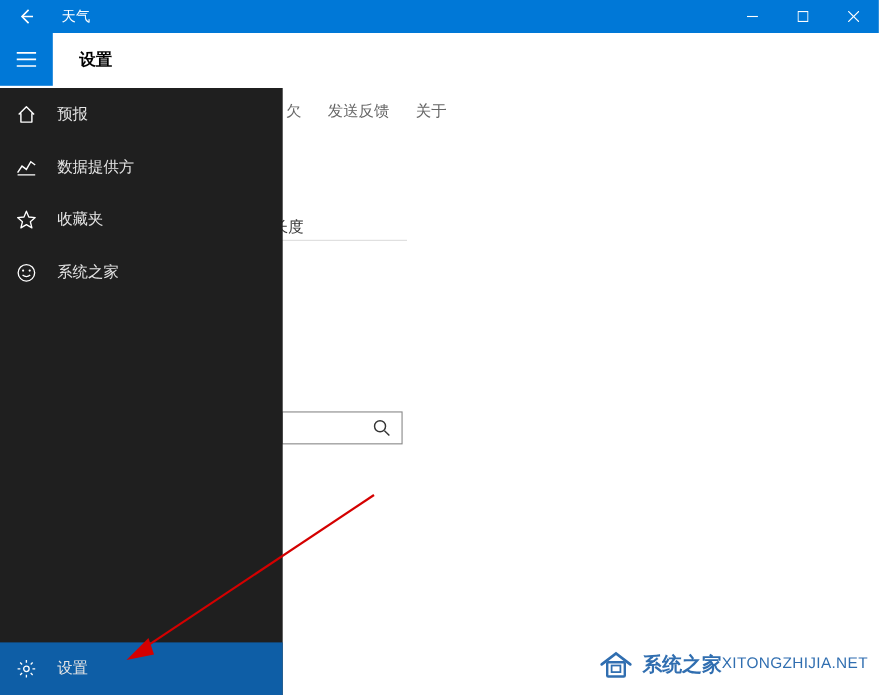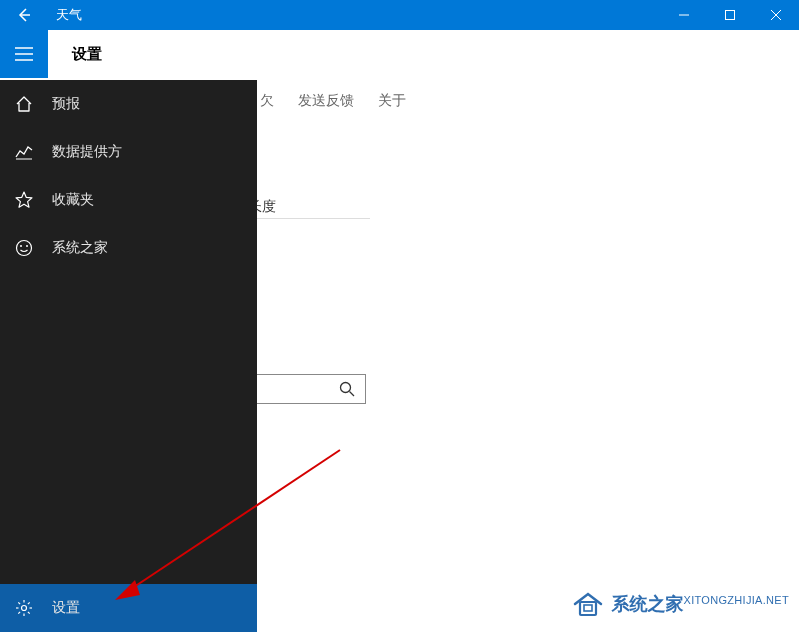--- a/index.html
+++ b/index.html
@@ -140,21 +140,21 @@
       right: 10px;
       bottom: 10px;
       display: flex;
       align-items: center;
       gap: 6px;
       color: #1a5fa8;
       opacity: 0.9;
     }
     .wm-text { display: flex; flex-direction: row; line-height: 1; }
     .wm-main { font-size: 18px; font-weight: 700; }
-    .wm-sub { font-size: 11px; letter-spacing: 0.3px; color: #1a5fa8; }
+    .wm-sub { font-size: 14px; letter-spacing: 0.3px; color: #1a5fa8; }
     .red-arrow {
       position: absolute;
       top: 445px;
       left: 110px;
       pointer-events: none;
     }
     svg { display: block; }
   </style>
 </head>
 <body>

